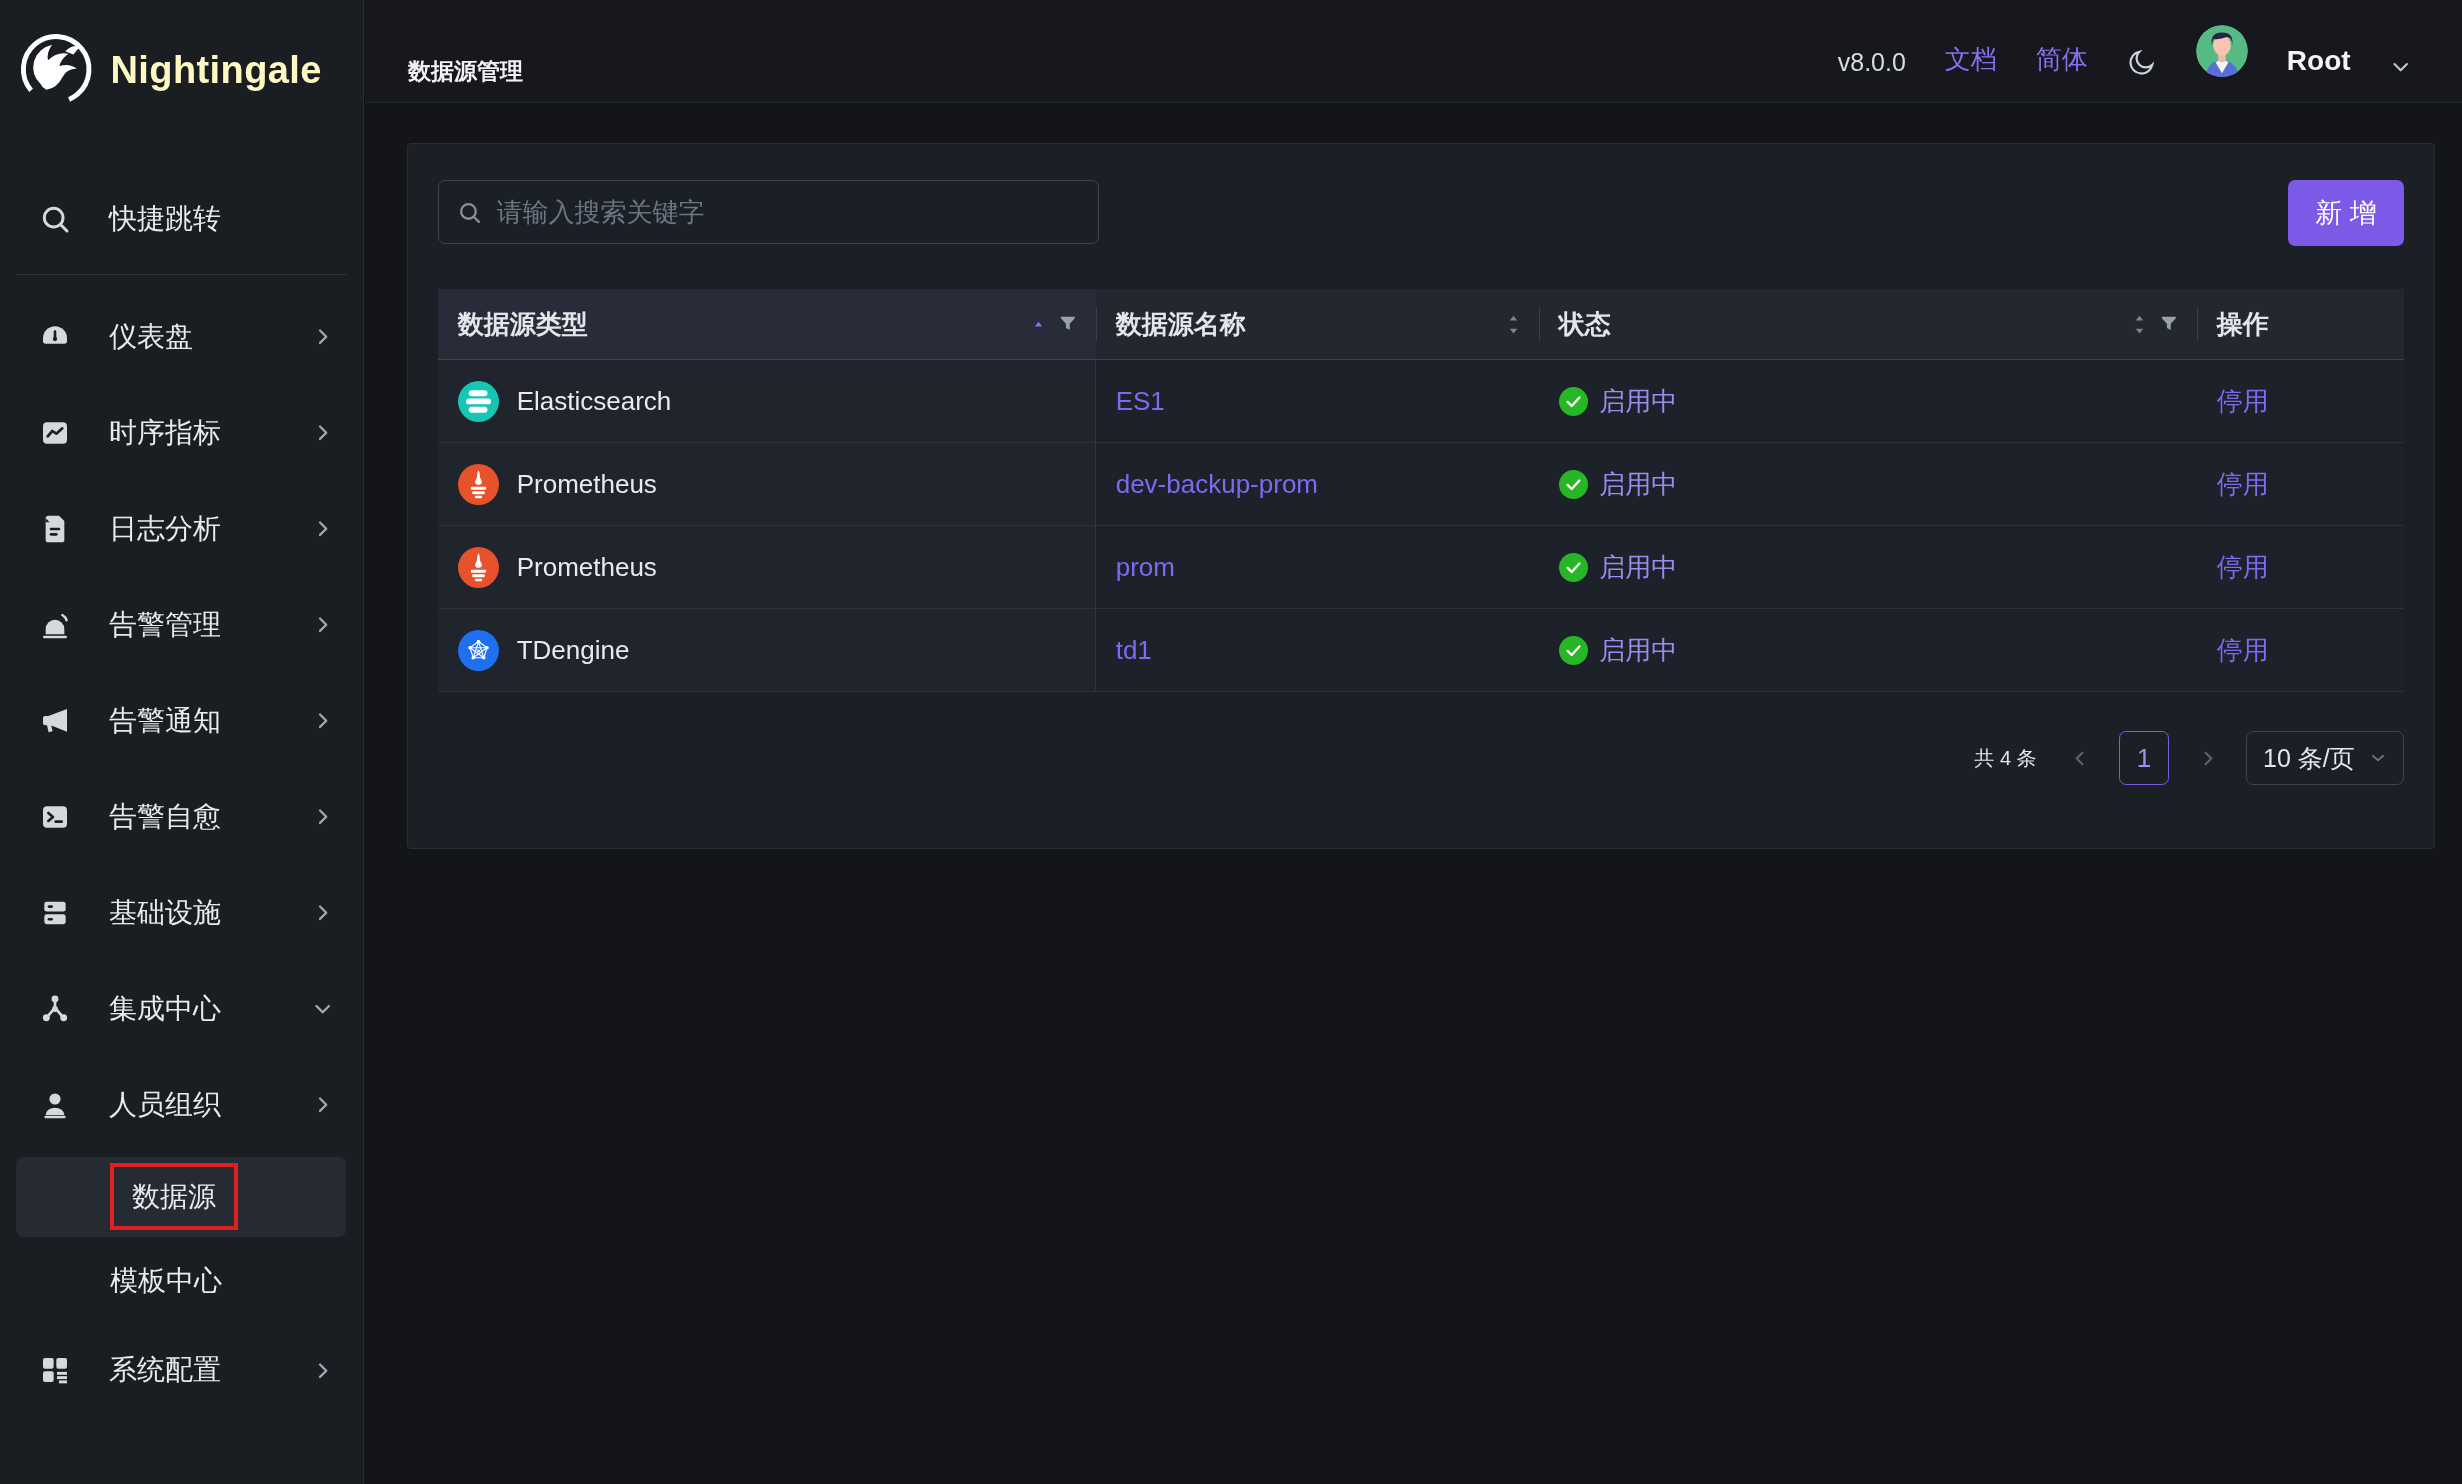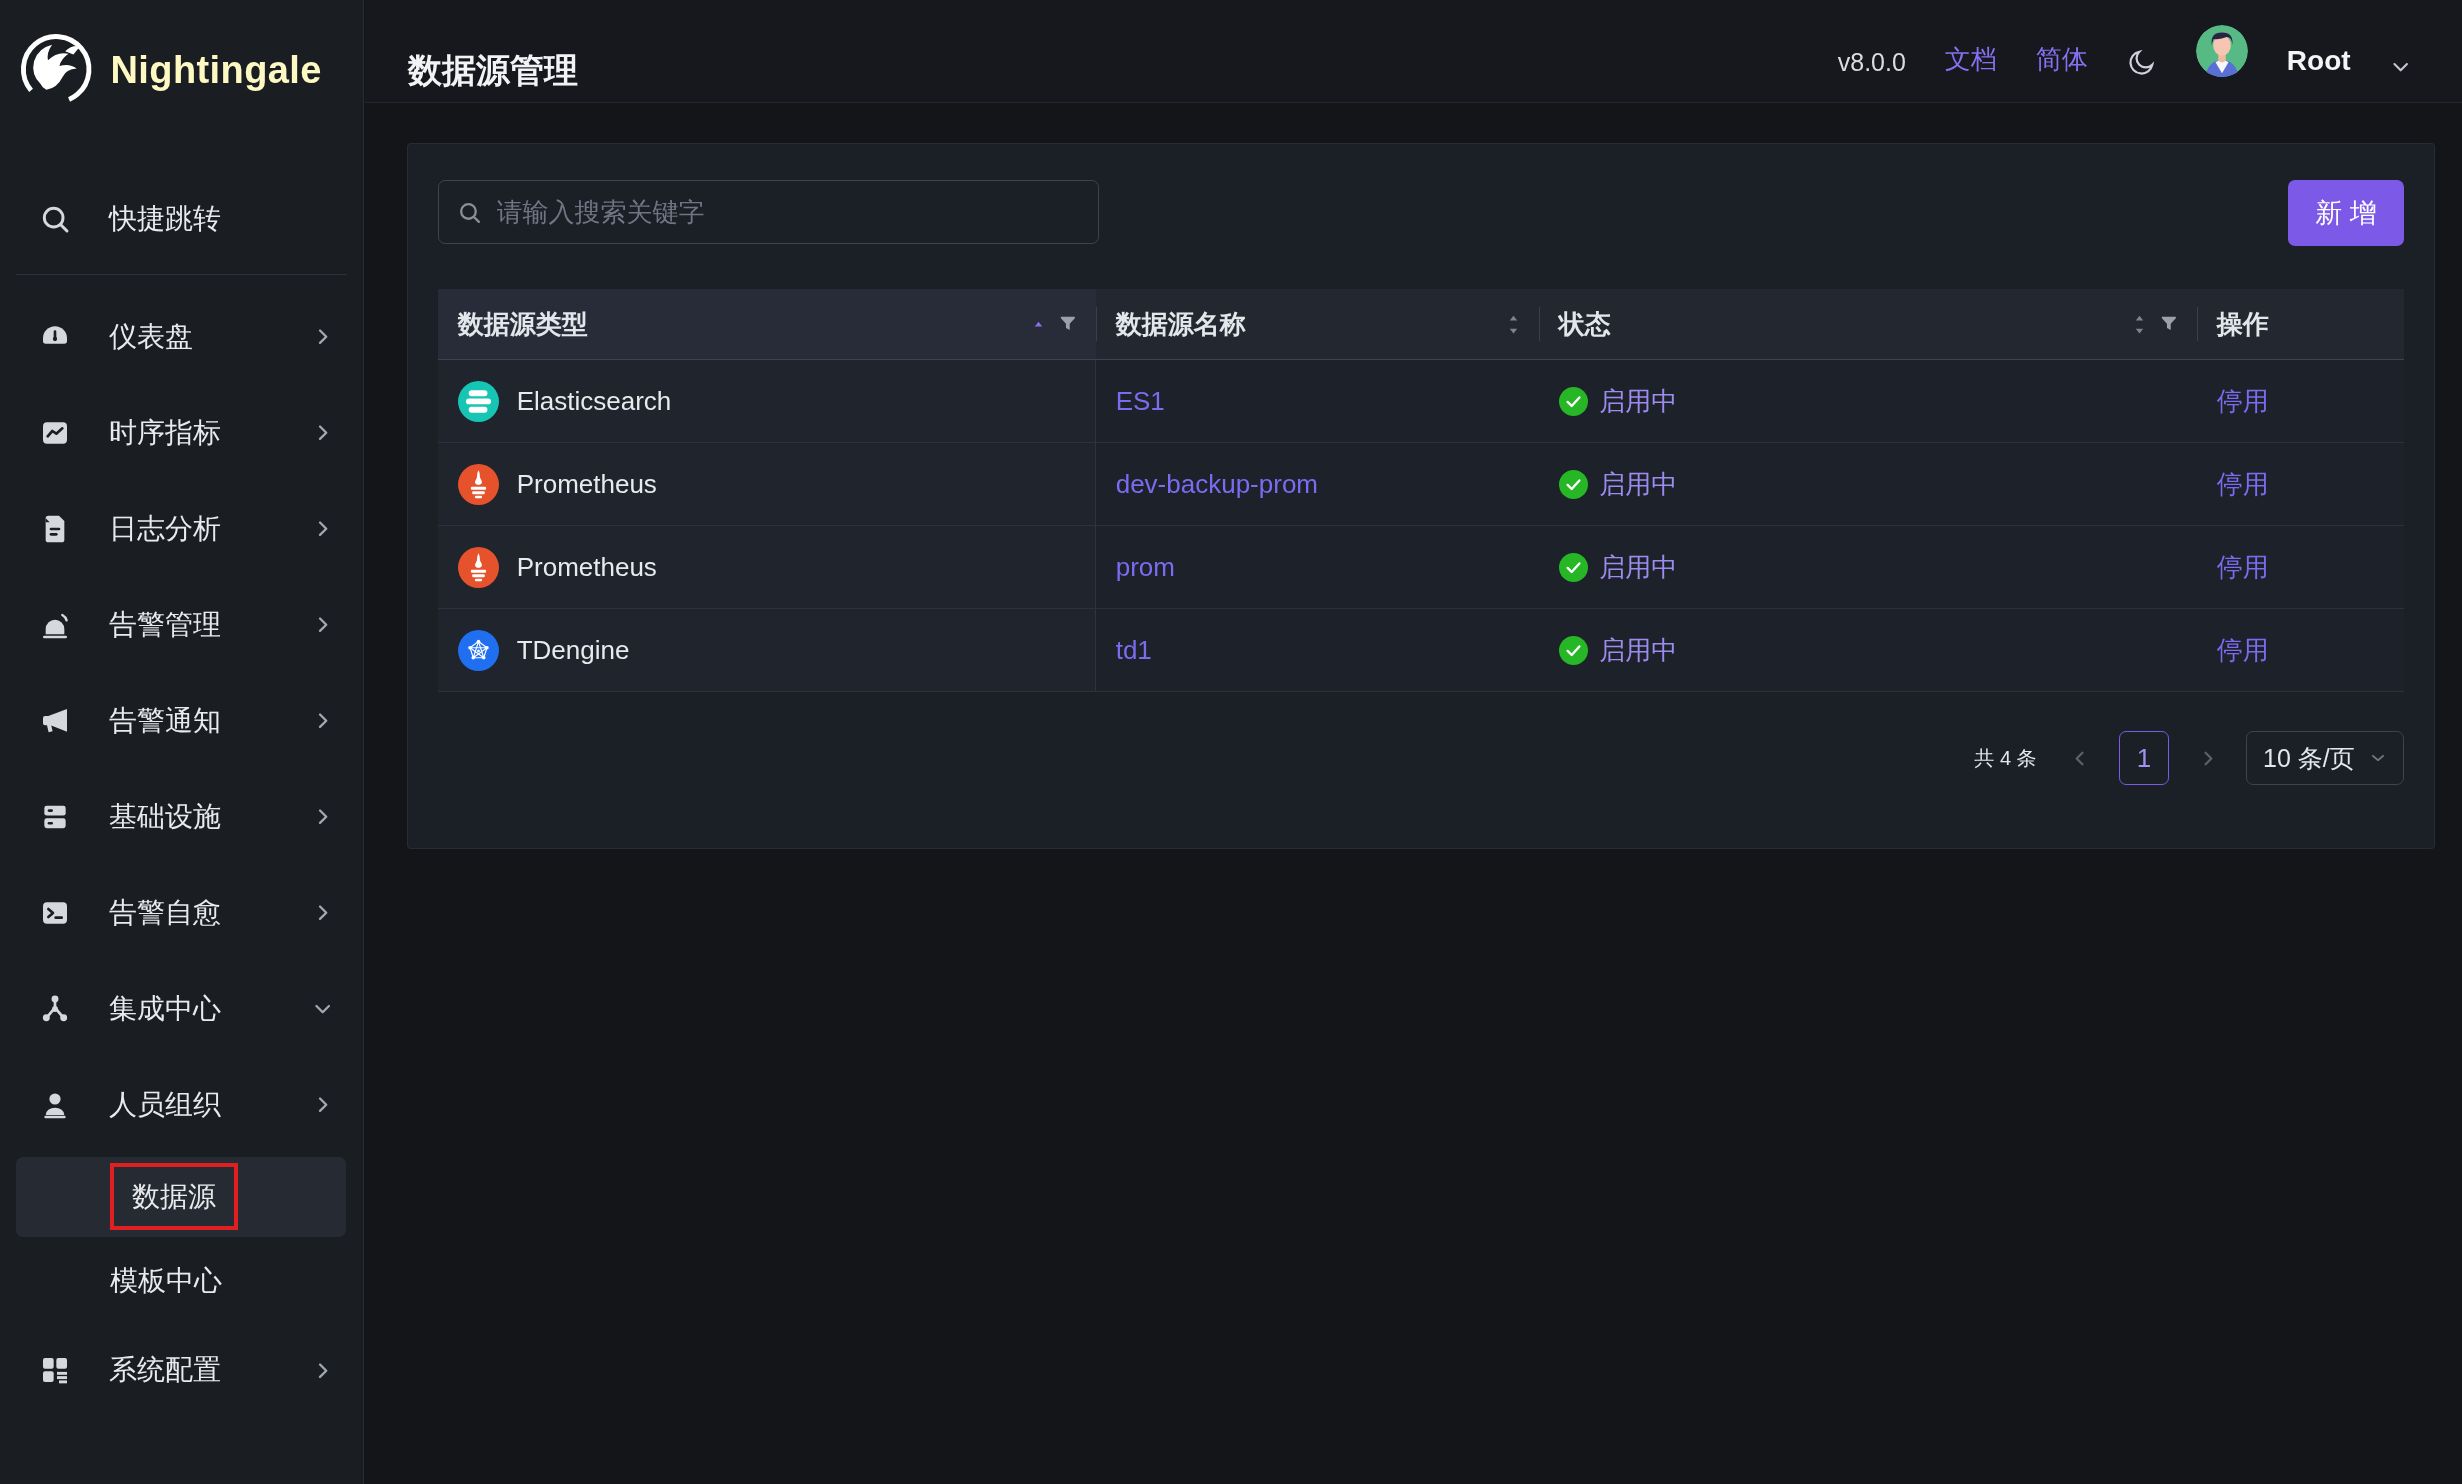--- a/index.html
+++ b/index.html
@@ -28,21 +28,21 @@
   .sub-item .nv-label{margin-left:0;}
   .sub-item.selected{background:#262b33;margin-top:3.6px;}
   .sub-item.tpl-center{height:89px;}
   .annot{border:4.5px solid #e02020;padding:10.7px 18px;}
   .last-item{height:89px !important;}
 
   
   .main{margin-left:365px;width:2098px;height:1485px;}
   .topbar{height:103px;background:#16181d;border-bottom:0.9px solid #25282e;
     display:flex;align-items:center;justify-content:space-between;padding:0 52px 0 43px;}
-  .page-title{font-size:34px;font-weight:bold;color:#f2f3f5;margin-top:40px;}
+  .page-title{font-size:23px;font-weight:bold;color:#f2f3f5;margin-top:40px;}
   .top-right{display:flex;align-items:flex-end;gap:39px;}
   .version{font-size:25px;color:#d9dce0;}
   .top-link{font-size:26px;color:#8571f1;cursor:pointer;}
   .moon{color:#cfd3d9;display:flex;cursor:pointer;}
   .moon svg{width:30px;height:30px;}
   .avatar{width:52px;height:52px;border-radius:50%;overflow:hidden;cursor:pointer;}
   .username{font-size:28px;font-weight:bold;color:#f4f5f7;cursor:pointer;}
   .user-chev{color:#c3c7cd;display:flex;}
   .user-chev svg{width:21.4px;height:21.4px;}
 
@@ -191,42 +191,42 @@
         <span class="nv-label">告警通知</span>
         <span class="nv-chev">
           <svg viewBox="0 0 24 24">
             <polyline points="9 5 16 12 9 19" fill="none" stroke="currentColor" stroke-width="2.6" stroke-linecap="round" stroke-linejoin="round"></polyline>
           </svg>
         </span>
       </div>
       <div class="nav-item">
         <span class="nv-ic">
           <svg viewBox="0 0 24 24">
+            <rect x="3" y="4" width="18" height="16" rx="3" fill="currentColor"></rect>
+            <polyline points="7,9 10.5,12 7,15" fill="none" stroke="#1a1d22" stroke-width="2" stroke-linecap="round" stroke-linejoin="round"></polyline>
+            <line x1="12.5" y1="15.5" x2="17" y2="15.5" stroke="#1a1d22" stroke-width="2" stroke-linecap="round"></line>
+          </svg>
+        </span>
+        <span class="nv-label">告警自愈</span>
+        <span class="nv-chev">
+          <svg viewBox="0 0 24 24">
+            <polyline points="9 5 16 12 9 19" fill="none" stroke="currentColor" stroke-width="2.6" stroke-linecap="round" stroke-linejoin="round"></polyline>
+          </svg>
+        </span>
+      </div>
+      <div class="nav-item">
+        <span class="nv-ic">
+          <svg viewBox="0 0 24 24">
             <rect x="4" y="3.5" width="16" height="7.4" rx="1.8" fill="currentColor"></rect>
             <rect x="4" y="13" width="16" height="7.4" rx="1.8" fill="currentColor"></rect>
             <rect x="6.5" y="6.2" width="4" height="2" rx="1" fill="#1a1d22"></rect>
             <rect x="6.5" y="15.7" width="4" height="2" rx="1" fill="#1a1d22"></rect>
           </svg>
         </span>
         <span class="nv-label">基础设施</span>
-        <span class="nv-chev">
-          <svg viewBox="0 0 24 24">
-            <polyline points="9 5 16 12 9 19" fill="none" stroke="currentColor" stroke-width="2.6" stroke-linecap="round" stroke-linejoin="round"></polyline>
-          </svg>
-        </span>
-      </div>
-      <div class="nav-item">
-        <span class="nv-ic">
-          <svg viewBox="0 0 24 24">
-            <rect x="3" y="4" width="18" height="16" rx="3" fill="currentColor"></rect>
-            <polyline points="7,9 10.5,12 7,15" fill="none" stroke="#1a1d22" stroke-width="2" stroke-linecap="round" stroke-linejoin="round"></polyline>
-            <line x1="12.5" y1="15.5" x2="17" y2="15.5" stroke="#1a1d22" stroke-width="2" stroke-linecap="round"></line>
-          </svg>
-        </span>
-        <span class="nv-label">告警自愈</span>
         <span class="nv-chev">
           <svg viewBox="0 0 24 24">
             <polyline points="9 5 16 12 9 19" fill="none" stroke="currentColor" stroke-width="2.6" stroke-linecap="round" stroke-linejoin="round"></polyline>
           </svg>
         </span>
       </div>
       <div class="nav-item">
         <span class="nv-ic">
           <svg viewBox="0 0 24 24">
             <circle cx="12" cy="4.5" r="2.6" fill="currentColor"></circle>

